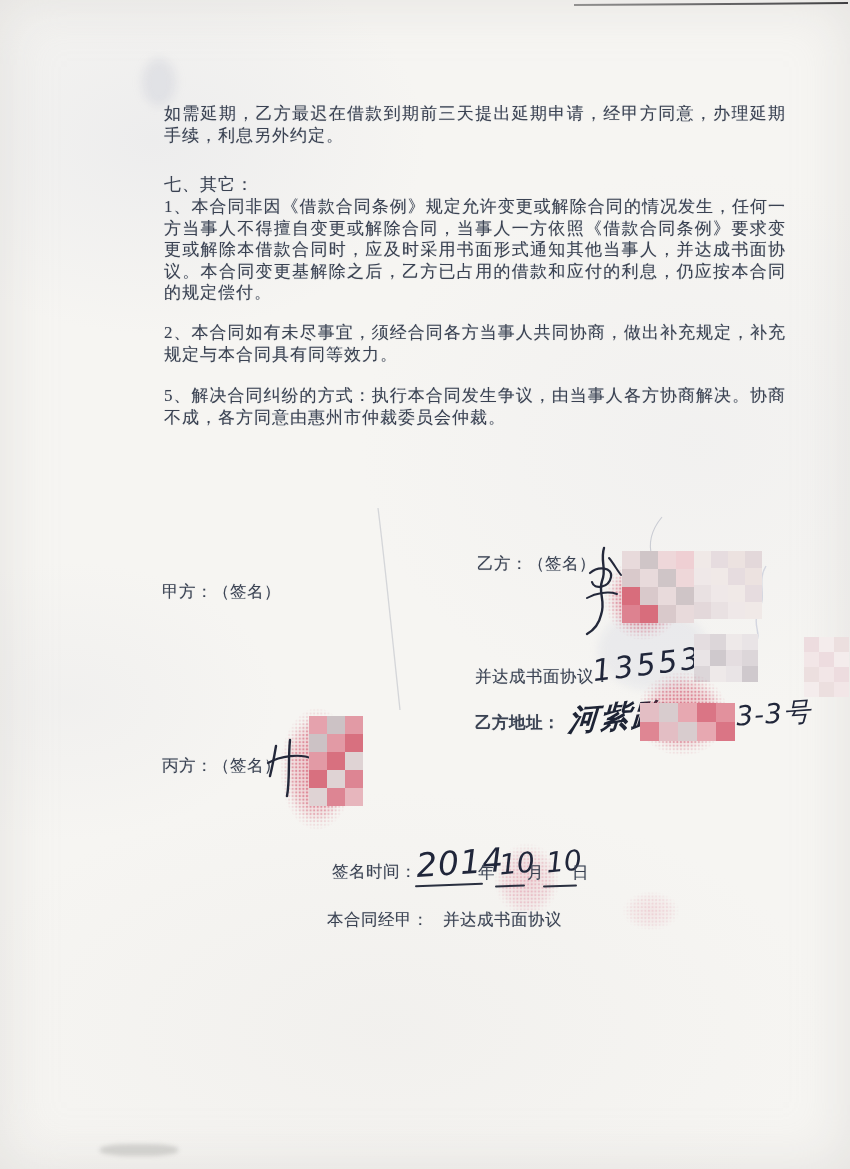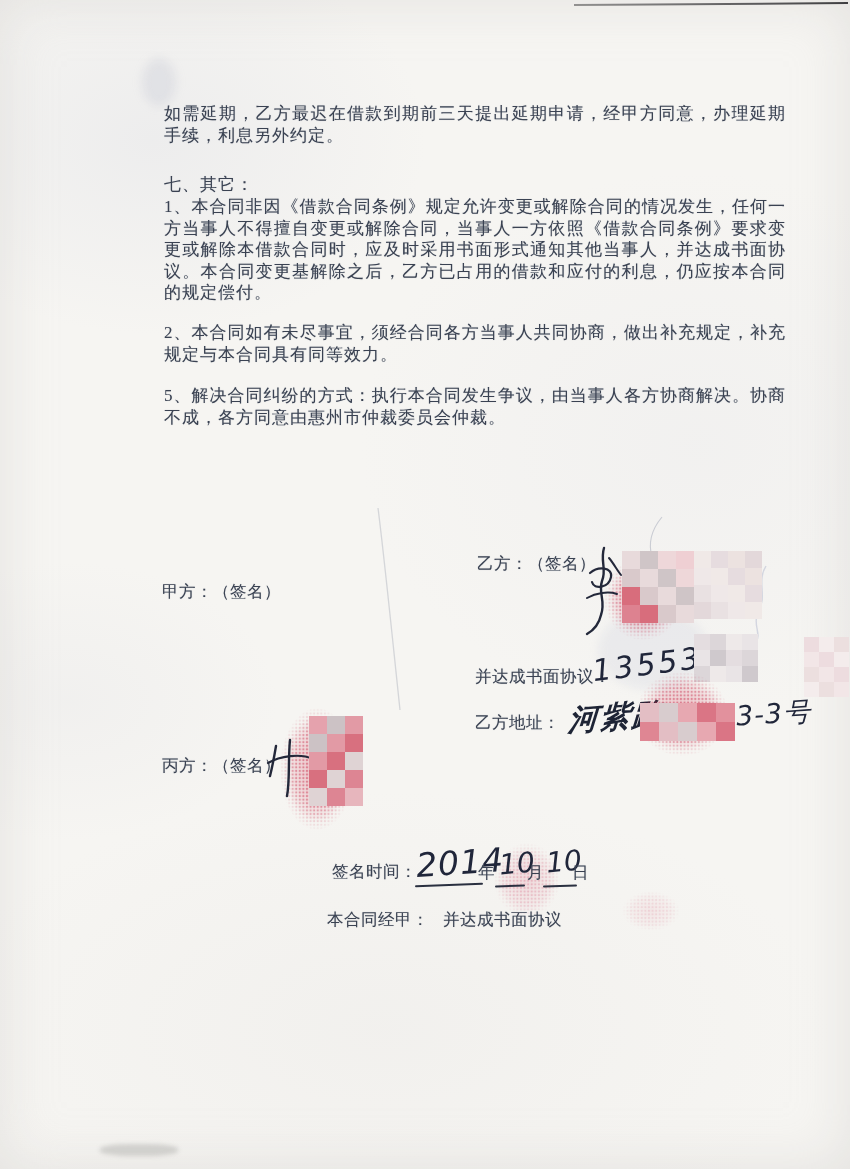--- a/index.html
+++ b/index.html
@@ -165,21 +165,21 @@
       <div style="position: absolute; width: 15px; height: 15px; left: 15px; top: 15px; background: rgb(237, 220, 223);"></div>
       <div style="position: absolute; width: 15px; height: 15px; left: 30px; top: 15px; background: rgb(244, 236, 236);"></div>
       <div style="position: absolute; width: 15px; height: 15px; left: 0px; top: 30px; background: rgb(236, 223, 223);"></div>
       <div style="position: absolute; width: 15px; height: 15px; left: 15px; top: 30px; background: rgb(242, 230, 231);"></div>
       <div style="position: absolute; width: 15px; height: 15px; left: 30px; top: 30px; background: rgb(237, 220, 223);"></div>
       <div style="position: absolute; width: 15px; height: 15px; left: 0px; top: 45px; background: rgb(244, 236, 236);"></div>
       <div style="position: absolute; width: 15px; height: 15px; left: 15px; top: 45px; background: rgb(236, 223, 223);"></div>
       <div style="position: absolute; width: 15px; height: 15px; left: 30px; top: 45px; background: rgb(242, 230, 231);"></div>
     </div>
 
-  <div class="label" style="left:475px;top:712px;">乙方地址：</div>
+  <div class="label" style="left:475px;top:712px;font-weight:bold;">乙方地址：</div>
   <div class="hand-cjk" style="left:568px;top:697px;font-size:30px;letter-spacing:2px;transform:rotate(-4deg) skewX(-8deg);">河紫路</div>
   <div class="fp" style="left:636px;top:672px;width:92px;height:84px;"></div>
   <div class="mosaic" style="left: 640px; top: 703px; width: 95px; height: 38px;">
       <div style="position: absolute; width: 19px; height: 19px; left: 0px; top: 0px; background: rgb(227, 190, 196);"></div>
       <div style="position: absolute; width: 19px; height: 19px; left: 19px; top: 0px; background: rgb(216, 204, 206);"></div>
       <div style="position: absolute; width: 19px; height: 19px; left: 38px; top: 0px; background: rgb(231, 168, 177);"></div>
       <div style="position: absolute; width: 19px; height: 19px; left: 57px; top: 0px; background: rgb(218, 117, 133);"></div>
       <div style="position: absolute; width: 19px; height: 19px; left: 76px; top: 0px; background: rgb(226, 145, 157);"></div>
       <div style="position: absolute; width: 19px; height: 19px; left: 0px; top: 19px; background: rgb(223, 134, 147);"></div>
       <div style="position: absolute; width: 19px; height: 19px; left: 19px; top: 19px; background: rgb(227, 190, 196);"></div>

